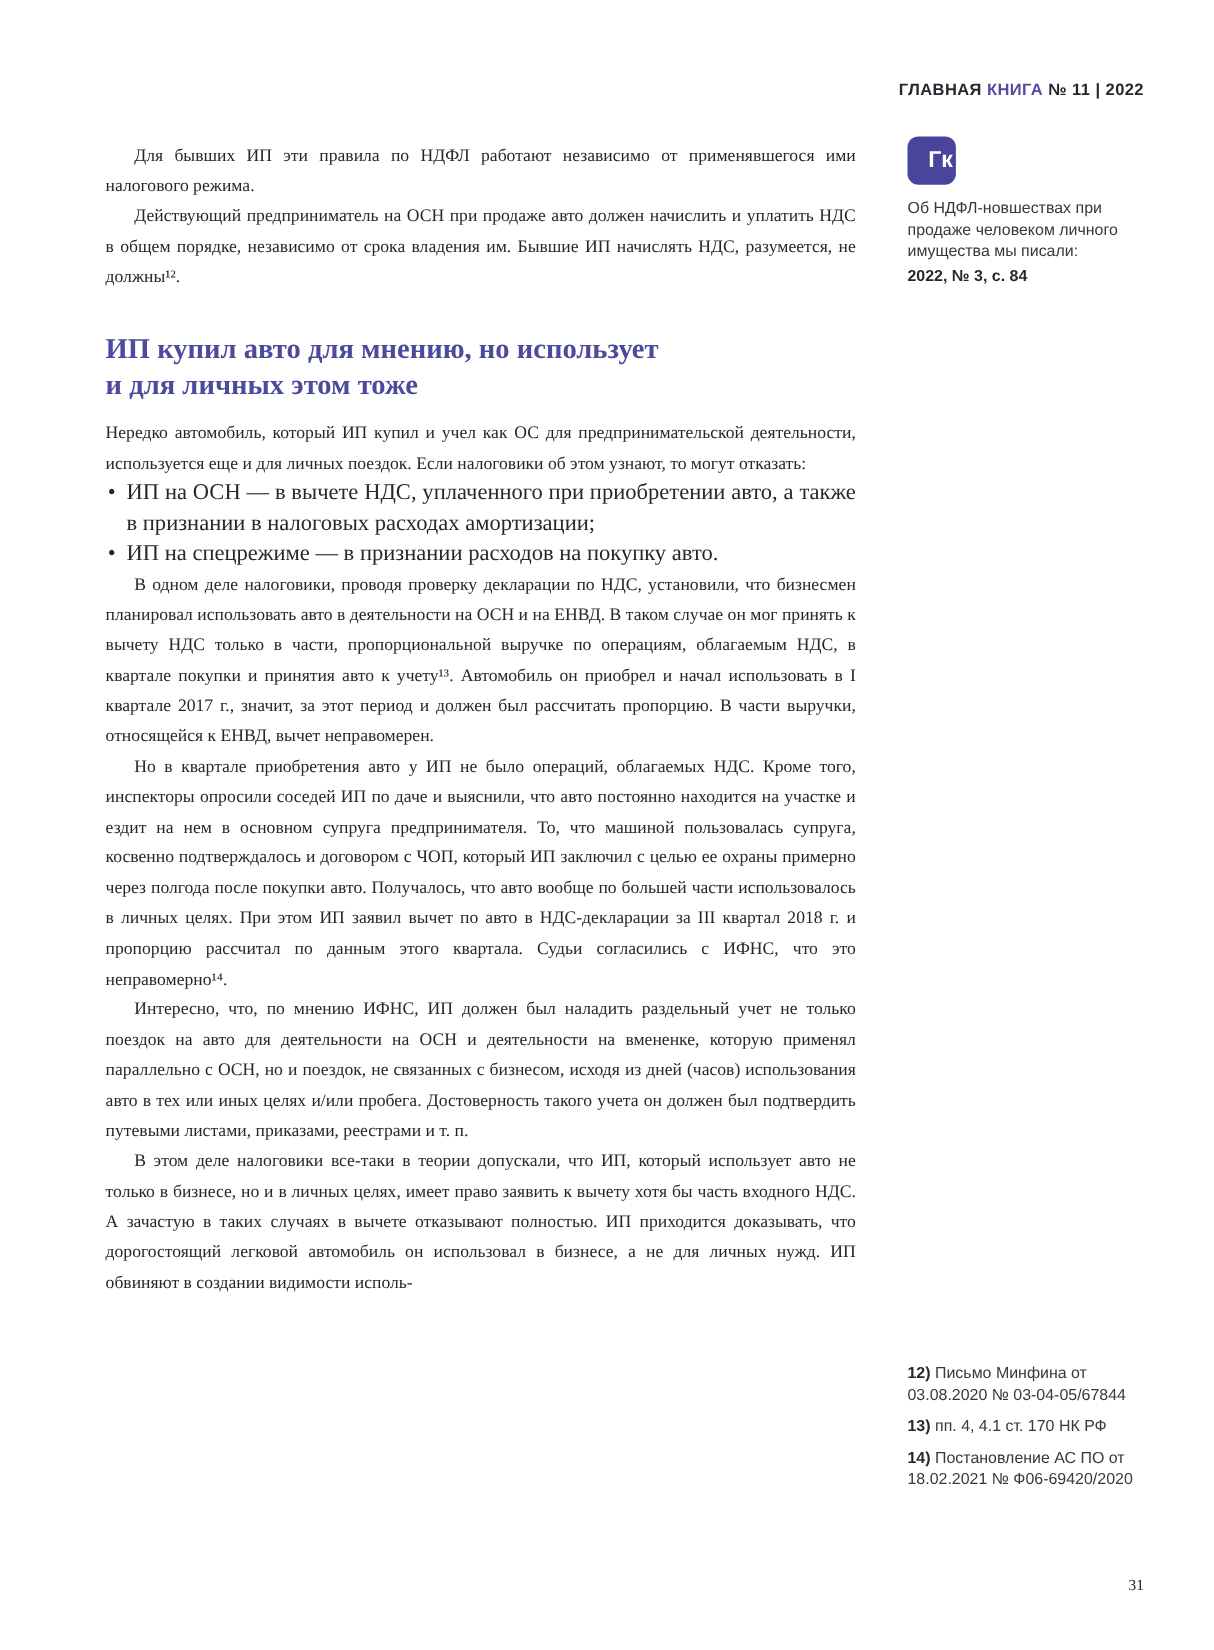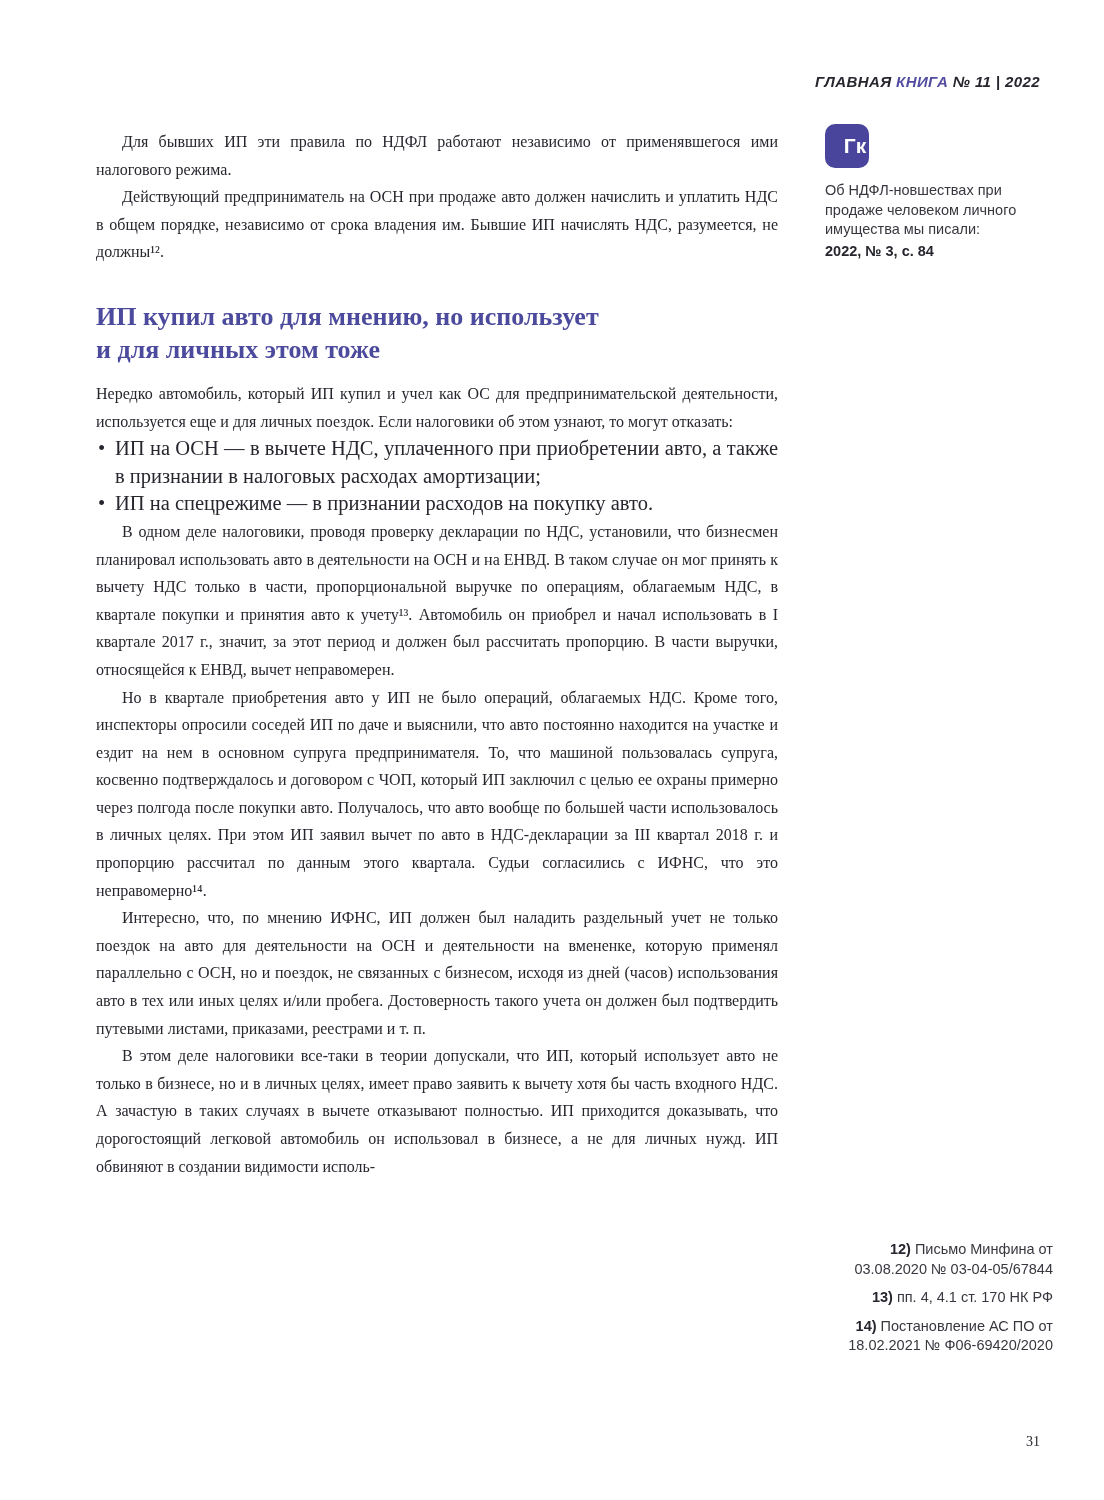--- a/index.html
+++ b/index.html
@@ -11,21 +11,21 @@
     font-family:"Liberation Serif", serif;
     color:#26262e;
     overflow:hidden;
   }
 
   
   .header {
     position:absolute; top:56px; right:64px;
     font-family:"Liberation Sans", sans-serif;
     font-size:15px; font-weight:bold; letter-spacing:0.4px;
-    color:#26262e; white-space:pre;font-style:italic;
+    color:#26262e; white-space:pre;
   }
   .brand-accent { color:#524ca1; }
 
   
   .main-col {
     position:absolute; left:96px; top:128px; width:682px;
   }
   .body {
     font-size:16px; line-height:27.6px;
     text-align:justify;
@@ -63,21 +63,21 @@
     padding-left:16px;
   }
   .sidebar-ref { font-weight:bold; color:#26262e; margin-top:2px; }
 
   
   .footnotes {
     position:absolute; left:825px; top:1240px; width:228px;
     font-family:"Liberation Sans", sans-serif;
     font-size:14.5px; line-height:19.5px; color:#37373f;
   }
-  .footnote { margin-bottom:9px;text-align:right; }
+  .footnote { margin-bottom:9px; }
   .fn-num { font-weight:bold; color:#26262e; }
 
   
   .page-number {
     position:absolute; right:64px; bottom:50px;
     font-size:14px; color:#26262e;
     font-family:"Liberation Serif", serif;
   }
 </style>
 </head>

